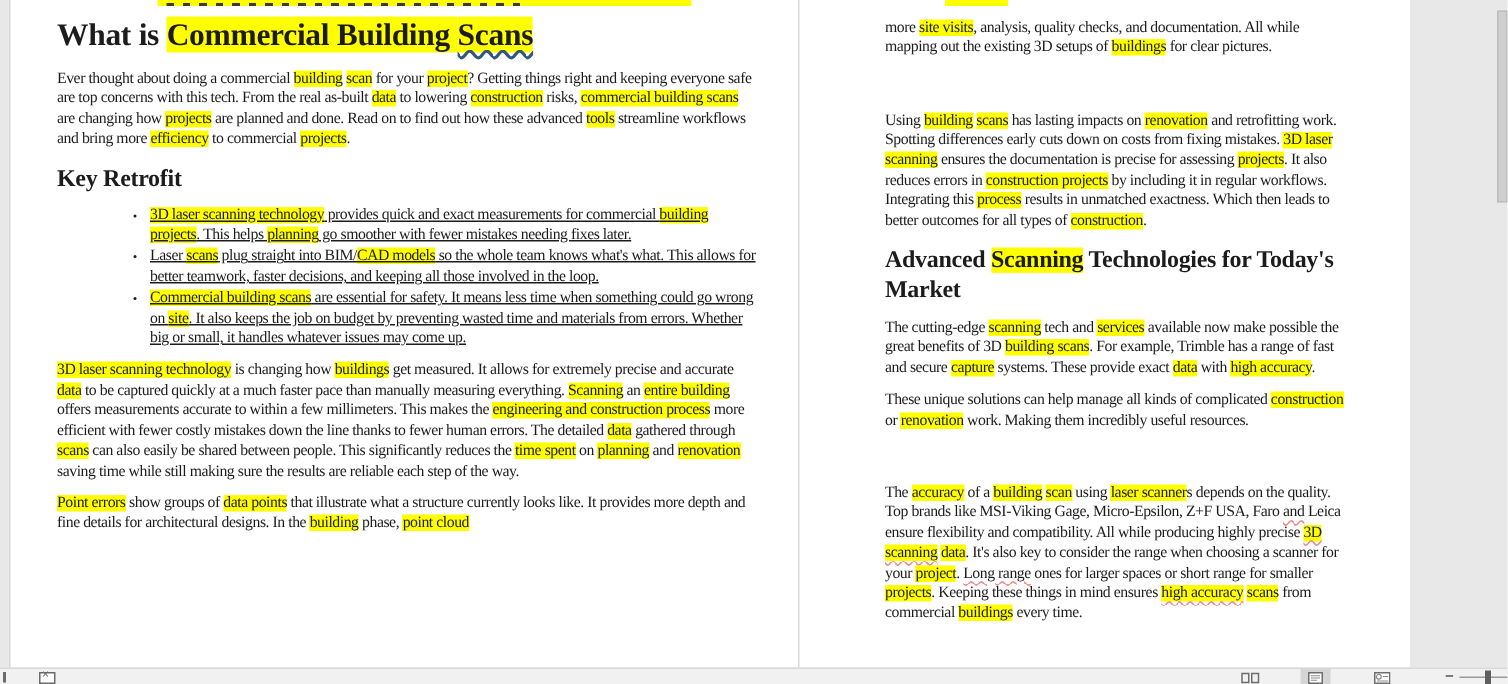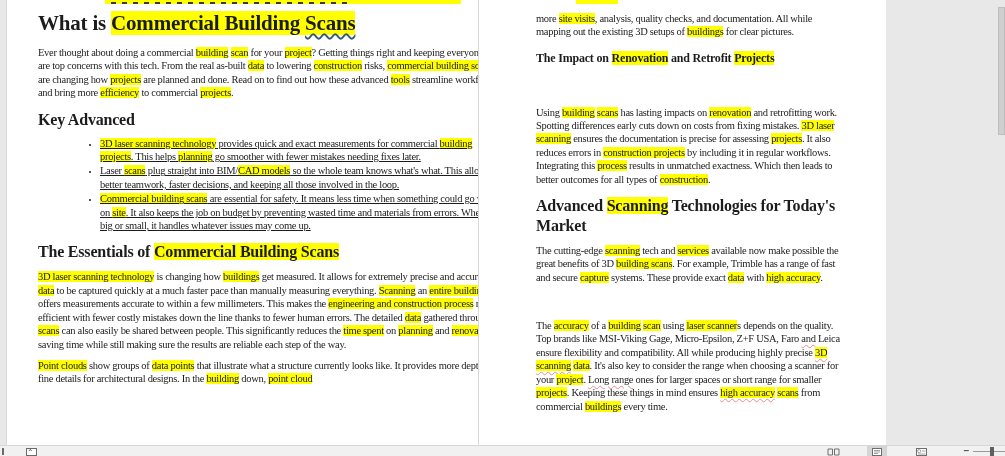--- a/index.html
+++ b/index.html
@@ -17,21 +17,21 @@
     width:1005px;height:456px;overflow:hidden;position:relative;
     background:var(--canvas-background);
     font-family:"Liberation Serif","DejaVu Serif",serif;
     color:var(--text);
   }
   .page{
     position:absolute;top:0;height:445px;background:var(--page-background);
     overflow:hidden;border-left:1px solid #d8d8d8;border-right:1px solid #d8d8d8;
   }
   #page1{left:6px;width:532px;}
-  #page2{left:478px;width:408px;border-right:none;}
+  #page2{left:532px;width:408px;border-right:none;}
   .page-content{height:100%;overflow:hidden;}
   #page1 .page-content{padding:0 33px 0 31px;}
   #page2 .page-content{padding:0 44px 0 57px;}
 
   
   .page-content p{
     margin:8px 0 0 0;font-size:10.5px;line-height:13.4px;letter-spacing:-0.3px;
   }
   .page-content h1{
     margin:6px 0 10px 0;font-size:21px;line-height:26px;font-weight:bold;letter-spacing:-0.2px;
@@ -111,41 +111,40 @@
   }
 </style>
 </head>
 <body>
 
 <div class="page" id="page1">
   <div class="page-content">
       <div class="frag frag-marks" style="margin-left: 67px; width: 356px;"></div>
       <h1><span>What is </span><span class="hl">Commercial Building </span><span class="hl sq-blue">Scans</span></h1>
       <p><span>Ever thought about doing a commercial </span><span class="hl">building</span><span> </span><span class="hl">scan</span><span> for your </span><span class="hl">project</span><span>? Getting things right and keeping everyone safe are top concerns with this tech. From the real as-built </span><span class="hl">data</span><span> to lowering </span><span class="hl">construction</span><span> risks, </span><span class="hl">commercial building scans</span><span> are changing how </span><span class="hl">projects</span><span> are planned and done. Read on to find out how these advanced </span><span class="hl">tools</span><span> streamline workflows and bring more </span><span class="hl">efficiency</span><span> to commercial </span><span class="hl">projects</span><span>.</span></p>
-      <h2><span>Key Advanced</span></h2>
+      <h2><span>Key Retrofit</span></h2>
       <ul>
         <li><span class="hl">3D laser scanning technology</span><span> provides quick and exact measurements for commercial </span><span class="hl">building projects</span><span>. This helps </span><span class="hl">planning</span><span> go smoother with fewer mistakes needing fixes later.</span></li>
         <li><span>Laser </span><span class="hl">scans</span><span> plug straight into BIM/</span><span class="hl">CAD models</span><span> so the whole team knows what's what. This allows for better teamwork, faster decisions, and keeping all those involved in the loop.</span></li>
         <li><span class="hl">Commercial building scans</span><span> are essential for safety. It means less time when something could go wrong on </span><span class="hl">site</span><span>. It also keeps the job on budget by preventing wasted time and materials from errors. Whether big or small, it handles whatever issues may come up.</span></li>
       </ul>
-      <h2><span>The Essentials of </span><span class="hl">Commercial Building Scans</span></h2>
       <p><span class="hl">3D laser scanning technology</span><span> is changing how </span><span class="hl">buildings</span><span> get measured. It allows for extremely precise and accurate </span><span class="hl">data</span><span> to be captured quickly at a much faster pace than manually measuring everything. </span><span class="hl">Scanning</span><span> an </span><span class="hl">entire building</span><span> offers measurements accurate to within a few millimeters. This makes the </span><span class="hl">engineering and construction process</span><span> more efficient with fewer costly mistakes down the line thanks to fewer human errors. The detailed </span><span class="hl">data</span><span> gathered through </span><span class="hl">scans</span><span> can also easily be shared between people. This significantly reduces the </span><span class="hl">time spent</span><span> on </span><span class="hl">planning</span><span> and </span><span class="hl">renovation</span><span> saving time while still making sure the results are reliable each step of the way.</span></p>
-      <p><span class="hl">Point clouds</span><span> show groups of </span><span class="hl">data points</span><span> that illustrate what a structure currently looks like. It provides more depth and fine details for architectural designs. In the </span><span class="hl">building</span><span> down, </span><span class="hl">point cloud</span></p>
+      <p><span class="hl">Point errors</span><span> show groups of </span><span class="hl">data points</span><span> that illustrate what a structure currently looks like. It provides more depth and fine details for architectural designs. In the </span><span class="hl">building</span><span> phase, </span><span class="hl">point cloud</span></p>
     </div>
 </div>
 
 <div class="page" id="page2">
   <div class="page-content">
       <div class="frag" style="margin-left: 40px; width: 42px;"></div>
       <p><span>more </span><span class="hl">site visits</span><span>, analysis, quality checks, and documentation. All while mapping out the existing 3D setups of </span><span class="hl">buildings</span><span> for clear pictures.</span></p>
-      <h3><span>The Impact on </span><span class="hl">Renovation</span><span> and Retrofit </span><span class="hl">Projects</span></h3>
       <div class="spacer" style="height: 26.8px;"></div>
       <p><span>Using </span><span class="hl">building</span><span> </span><span class="hl">scans</span><span> has lasting impacts on </span><span class="hl">renovation</span><span> and retrofitting work. Spotting differences early cuts down on costs from fixing mistakes. </span><span class="hl">3D laser scanning</span><span> ensures the documentation is precise for assessing </span><span class="hl">projects</span><span>. It also reduces errors in </span><span class="hl">construction projects</span><span> by including it in regular workflows. Integrating this </span><span class="hl">process</span><span> results in unmatched exactness. Which then leads to better outcomes for all types of </span><span class="hl">construction</span><span>.</span></p>
       <h2><span>Advanced </span><span class="hl">Scanning</span><span> Technologies for Today's Market</span></h2>
       <p><span>The cutting-edge </span><span class="hl">scanning</span><span> tech and </span><span class="hl">services</span><span> available now make possible the great benefits of 3D </span><span class="hl">building scans</span><span>. For example, Trimble has a range of fast and secure </span><span class="hl">capture</span><span> systems. These provide exact </span><span class="hl">data</span><span> with </span><span class="hl">high accuracy</span><span>.</span></p>
+      <p><span>These unique solutions can help manage all kinds of complicated </span><span class="hl">construction</span><span> or </span><span class="hl">renovation</span><span> work. Making them incredibly useful resources.</span></p>
       <div class="spacer" style="height: 26.8px;"></div>
       <p><span>The </span><span class="hl">accuracy</span><span> of a </span><span class="hl">building</span><span> </span><span class="hl">scan</span><span> using </span><span class="hl">laser scanner</span><span>s depends on the quality. Top brands like MSI-Viking Gage, Micro-Epsilon, Z+F USA, Faro </span><span class="sq-red">and</span><span> Leica ensure flexibility and compatibility. All while producing highly precise </span><span class="hl sq-red">3D scanning</span><span> </span><span class="hl">data</span><span>. It's also key to consider the range when choosing a scanner for your </span><span class="hl">project</span><span>. </span><span class="sq-red">Long range</span><span> ones for larger spaces or short range for smaller </span><span class="hl">projects</span><span>. Keeping these things in mind ensures </span><span class="hl sq-red">high accuracy</span><span> </span><span class="hl">scans</span><span> from commercial </span><span class="hl">buildings</span><span> every time.</span></p>
     </div>
 </div>
 
 <div id="scrollbar">
   <div class="thumb"></div>
 </div>
 
 <div id="statusbar">

